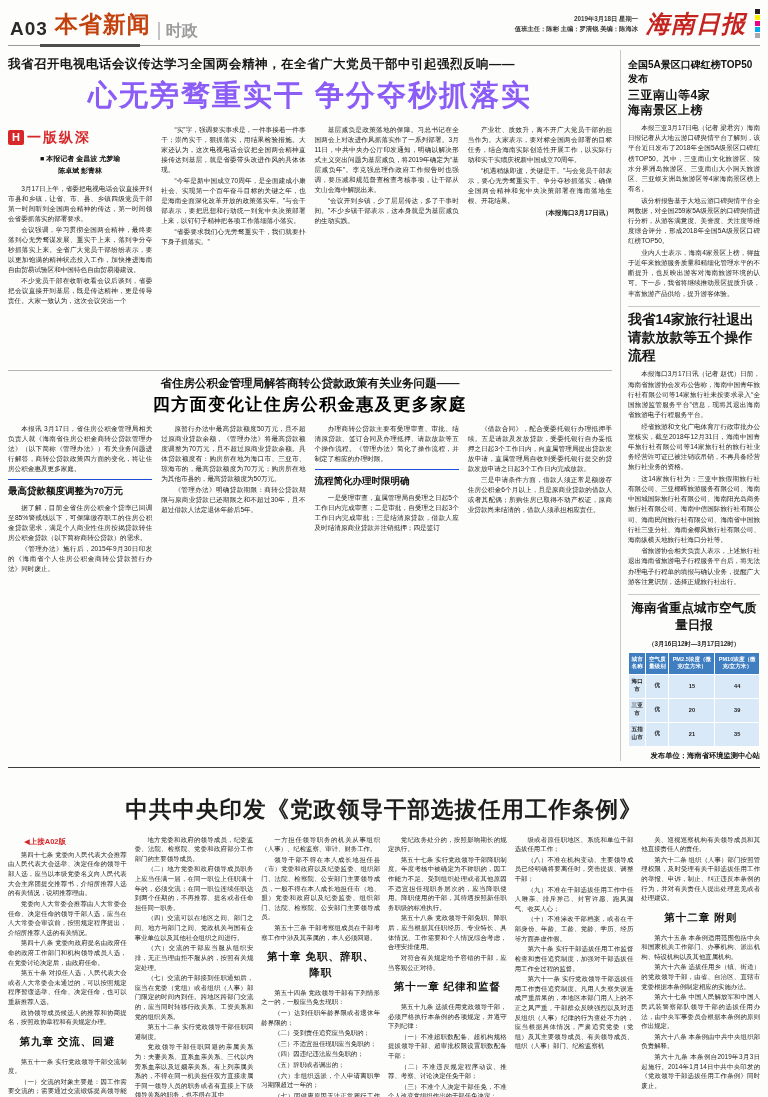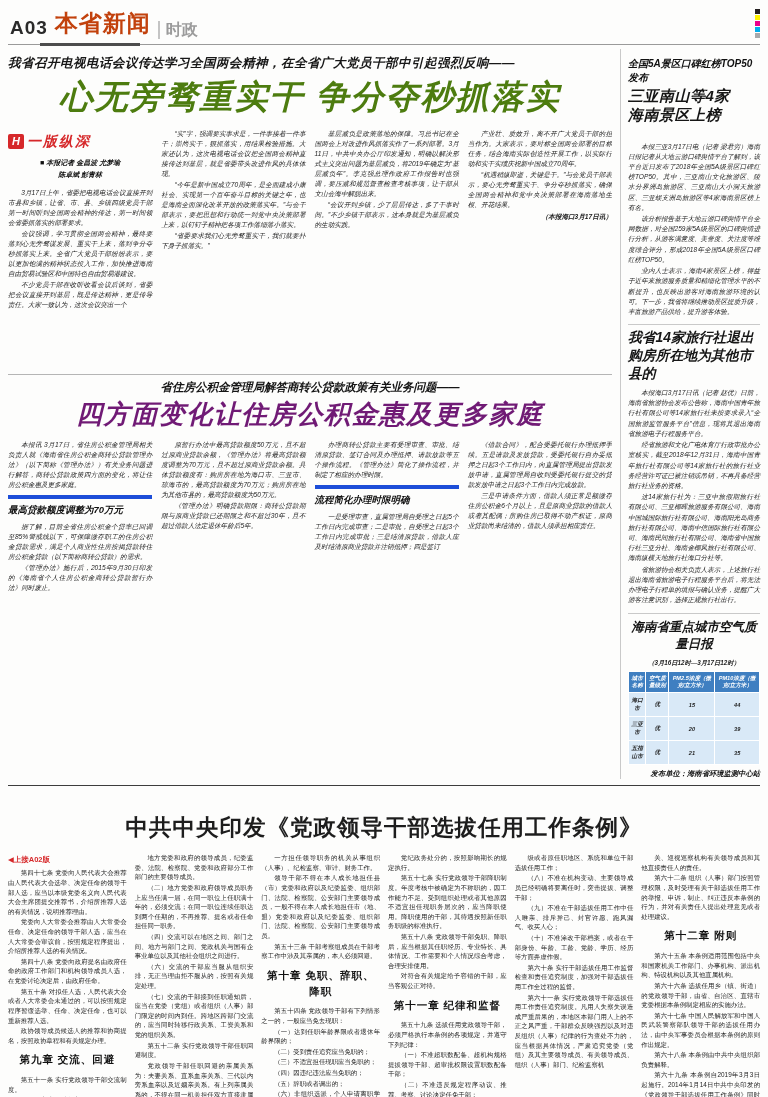--- a/index.html
+++ b/index.html
@@ -15,78 +15,85 @@
   .subsection{font-size:16px;font-weight:bold;color:#9b9b9b;border-left:2px solid #c4c4c4;padding-left:6px;line-height:1.1;text-align:center;}
   .mh-right{display:flex;align-items:center;gap:8px;padding-right:12px;}
   .meta{font-size:6.3px;color:#3a3a3a;line-height:1.6;text-align:right;font-weight:bold;}
   .brand{font-size:24px;color:#c5231f;font-weight:bold;font-style:italic;font-family:"Liberation Serif","DejaVu Serif",serif;letter-spacing:1px;}
   .reg-strip{position:absolute;right:0;top:4px;display:flex;flex-direction:column;gap:1px;}
   .reg-strip span{width:5px;height:5px;display:block;}
   .header-rule{border-top:1px solid #9a9a9a;position:relative;height:4px;}
   .header-rule .accent{position:absolute;left:32px;top:-2px;width:100px;height:3px;background:#4d4d4d;}
 
   
-  .main-row{display:flex;gap:8px;font-style:italic;}
+  .main-row{display:flex;gap:8px;}
   .left-main{width:604px;flex:none;}
   .sidebar{flex:1;border-left:1px solid #c9c9c9;padding-left:7px;}
 
   
   .kicker1{font-size:12.5px;font-weight:bold;color:#171717;margin:6px 0 2px;letter-spacing:.5px;}
-  .headline1{font-size:33px;font-weight:900;color:#4d7c0f;text-align:center;letter-spacing:2px;margin:3px 0 9px;}
+  .headline1{font-size:29px;font-weight:900;color:#8b5cf6;text-align:center;letter-spacing:2px;margin:3px 0 9px;}
   .body-cols{display:flex;gap:9px;height:238px;overflow:hidden;}
   .bcol{flex:1;font-size:6.6px;line-height:1.52;text-align:justify;color:#222;}
   .para{margin:0 0 1px;text-indent:2em;}
   .col-label{display:flex;align-items:center;gap:3px;margin:2px 0 5px;}
   .col-label-icon{background:#d6282a;color:#fff;font-weight:900;font-size:11px;padding:1px 4px;border-radius:2px;line-height:1.2;}
   .col-label-text{color:#d6282a;font-size:14px;font-weight:900;letter-spacing:2px;}
   .byline{font-size:7px;font-weight:bold;text-align:center;margin:2px 0 7px;line-height:1.7;color:#111;}
   .credit-line{text-align:right;font-weight:bold;text-indent:0;margin-top:2px;}
 
   .div-rule{border-top:1px solid #b5b5b5;margin:7px 0 5px;}
 
   
   .kicker2{text-align:center;font-size:11.5px;font-weight:bold;margin:3px 0 2px;color:#151515;}
-  .headline2{text-align:center;font-size:26px;font-weight:900;letter-spacing:1.5px;margin:0 0 8px;color:#701a75;}
+  .headline2{text-align:center;font-size:17px;font-weight:900;letter-spacing:1.5px;margin:0 0 8px;color:#000000;}
   .body-cols2{display:flex;gap:9px;height:198px;overflow:hidden;}
-  .col-subhead{font-weight:900;font-size:9.5px;border-top:4px solid #1d4ed8;margin:5px 0 4px;padding-top:4px;color:#111;}
+  .col-subhead{font-weight:900;font-size:9.5px;border-top:1px solid #1d4ed8;margin:5px 0 4px;padding-top:4px;color:#111;}
 
   
   .sb-kicker{font-size:10px;font-weight:900;margin:8px 0 2px;color:#111;}
-  .sb-headline{font-size:15px;font-weight:900;line-height:1.25;margin:0 0 17px;color:#161616;letter-spacing:.5px;}
+  .sb-headline{font-size:12px;font-weight:900;line-height:1.25;margin:0 0 5px;color:#161616;letter-spacing:.5px;}
   .sb-headline-b{font-size:13.8px;font-weight:900;line-height:1.3;margin:0 0 5px;color:#161616;}
   .sb-body{font-size:6.6px;line-height:1.55;text-align:justify;}
   .sb-rule{border-top:1px solid #c9c9c9;margin:7px 0 4px;}
 
   .air-title{font-size:12.5px;font-weight:900;text-align:center;margin:5px 0 6px;color:#141414;}
   .air-sub{font-size:6.3px;text-align:center;font-weight:bold;margin-bottom:3px;}
   .air-table{width:100%;border-collapse:collapse;font-size:5.6px;text-align:center;}
   .air-table th{background:#3f7fc1;color:#fff;padding:3px 1px;border:1px solid #fff;font-weight:bold;line-height:1.3;}
   .air-table td{background:#d9e9f7;padding:3.5px 1px;border:1px solid #fff;color:#222;font-weight:bold;}
   .air-footer{font-size:7.3px;font-weight:900;text-align:right;margin-top:4px;color:#141414;}
 
   
   .bottom{border-top:1.5px solid #3d3d3d;margin-top:6px;padding-top:2px;}
   .headline3{text-align:center;font-size:22.5px;font-weight:900;letter-spacing:1px;margin:24px 0 10px;color:#1d1d1d;}
   .body-cols3{display:flex;gap:8px;height:366px;overflow:hidden;}
   .bcol3{flex:1;font-size:6.4px;line-height:1.5;text-align:justify;color:#242424;}
   .chapter-head{text-align:center;font-weight:900;font-size:10.5px;margin:7px 0;letter-spacing:1px;color:#111;}
-  .cont-marker{color:#d6282a;font-weight:900;font-size:7.5px;margin:1px 0 3px;}
+  .cont-marker{color:#d6282a;font-weight:900;font-size:7.5px;margin:1px 16px 3px;}
   .cmyk{display:flex;gap:2px;margin:7px auto 0;width:66px;}
   .cmyk span{width:11px;height:5px;display:block;}
 </style>
 </head>
 <body>
 
 <div class="page">
 
   <div class="header">
     <div class="mh-left">
       <span class="edition">A03</span>
       <span class="section">本省新闻</span>
       <span class="subsection">时政</span>
+    </div>
+    <div class="mh-right">
+      <div class="meta">
+        <div>2019年3月18日 星期一</div>
+        <div>值班主任：陈彬 主编：罗清锐 美编：陈海冰</div>
+      </div>
+      <div class="brand">海南日报</div>
     </div>
     <div class="reg-strip">
         <span style="background: rgb(35, 31, 32);"></span>
         <span style="background: rgb(255, 241, 0);"></span>
         <span style="background: rgb(236, 0, 140);"></span>
         <span style="background: rgb(0, 174, 239);"></span>
         <span style="background: rgb(167, 169, 172);"></span>
       </div>
   </div>
   <div class="header-rule">
@@ -188,21 +195,21 @@
             <div class="para">该分析报告基于大地云游口碑舆情平台全网数据，对全国259家5A级景区的口碑舆情进行分析，从游客满意度、美誉度、关注度等维度综合评分，形成2018年全国5A级景区口碑红榜TOP50。</div>
             <div class="para">业内人士表示，海南4家景区上榜，得益于近年来旅游服务质量和精细化管理水平的不断提升，也反映出游客对海南旅游环境的认可。下一步，我省将继续推动景区提质升级，丰富旅游产品供给，提升游客体验。</div>
           </div>
       </div>
 
       <div class="sb-rule"></div>
 
       <div>
         <div class="sb-headline-b">
           <div>我省14家旅行社退出</div>
-          <div>购房所在地为其他市县的</div>
+          <div>请款放款等五个操作流程</div>
         </div>
         <div class="sb-body">
             <div class="para">本报海口3月17日讯（记者 赵优）日前，海南省旅游协会发布公告称，海南中国青年旅行社有限公司等14家旅行社未按要求录入“全国旅游监管服务平台”信息，现将其退出海南省旅游电子行程服务平台。</div>
             <div class="para">经省旅游和文化广电体育厅行政审批办公室核实，截至2018年12月31日，海南中国青年旅行社有限公司等14家旅行社的旅行社业务经营许可证已被注销或吊销，不再具备经营旅行社业务的资格。</div>
             <div class="para">这14家旅行社为：三亚中旅假期旅行社有限公司、三亚椰晖旅游服务有限公司、海南中国城国际旅行社有限公司、海南阳光岛商务旅行社有限公司、海南中信国际旅行社有限公司、海南民间旅行社有限公司、海南省中国旅行社三亚分社、海南金椰风旅行社有限公司、海南纵横天地旅行社海口分社等。</div>
             <div class="para">省旅游协会相关负责人表示，上述旅行社退出海南省旅游电子行程服务平台后，将无法办理电子行程单的填报与确认业务，提醒广大游客注意识别，选择正规旅行社出行。</div>
           </div>
       </div>
 
       <div class="sb-rule"></div>

